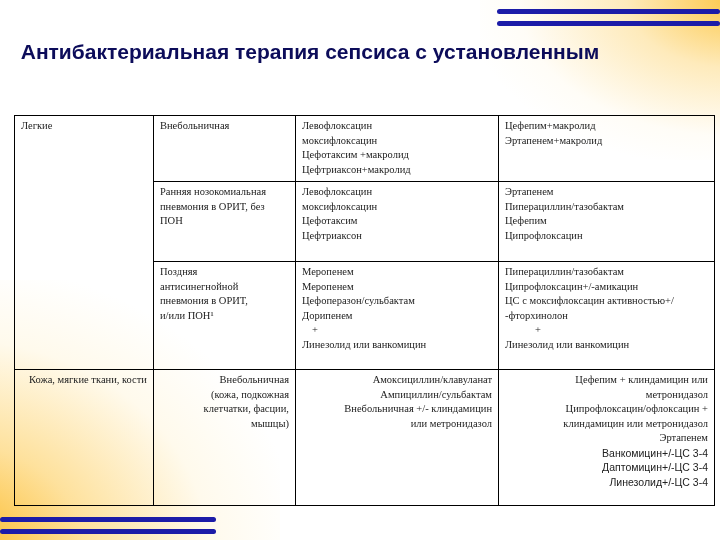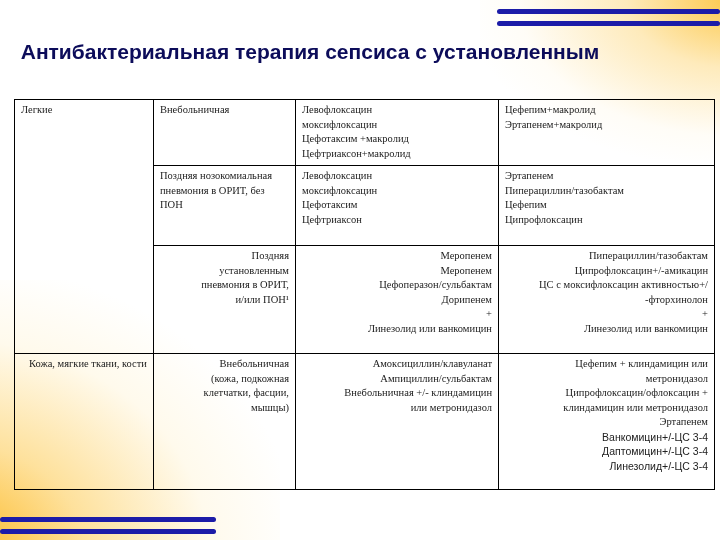--- a/index.html
+++ b/index.html
@@ -32,21 +32,21 @@
 
     .title {
       position: absolute; left: 0; top: 38px; width: 620px;
       text-align: center;
       font-family: "Liberation Sans", sans-serif;
       font-weight: bold; font-size: 21px; line-height: 28px;
       color: #0c0c5a;
     }
 
     table.regimen {
-      position: absolute; left: 14px; top: 99px;
+      position: absolute; left: 14px; top: 115px;
       width: 700px; height: 390px;
       border-collapse: collapse;
       table-layout: fixed;
     }
     table.regimen td {
       border: 1.5px solid #000;
       vertical-align: top;
       padding: 3px 6px 2px 6px;
       font-family: "Liberation Serif", serif;
       font-size: 10.5px; line-height: 14.5px;
@@ -54,21 +54,21 @@
     }
     td .line { display: block; white-space: nowrap; }
     td .line.center { padding-left: 10px; }
     td .line.center2 { padding-left: 30px; }
     .col1 { width: 139px; }
     .col2 { width: 142px; }
     .col3 { width: 203px; }
     .col4 { width: 216px; }
     tr.r1 { height: 66px; }
     tr.r2 { height: 80px; }
-    tr.r3 { height: 108px; text-align: right; }
+    tr.r3 { height: 108px; }
     tr.r4 { height: 136px; text-align: right; }
     .sans { font-family: "Liberation Sans", sans-serif; font-size: 10.5px; margin-left: 40px; }
   </style>
 </head>
 <body>
 
 <div class="bg-glow-tr"></div>
 <div class="bg-glow-bl"></div>
 
 <div class="deco-lines-top">
@@ -101,41 +101,41 @@
       <span class="line">Цефотаксим +макролид</span>
       <span class="line">Цефтриаксон+макролид</span>
     </td>
     <td>
       <span class="line">Цефепим+макролид</span>
       <span class="line">Эртапенем+макролид</span>
     </td>
   </tr>
   <tr class="r2">
     <td>
-      <span class="line">Поздняя нозокомиальная</span>
+      <span class="line">Ранняя нозокомиальная</span>
       <span class="line">пневмония в ОРИТ,  без</span>
       <span class="line">ПОН</span>
     </td>
     <td>
       <span class="line">Левофлоксацин</span>
       <span class="line">моксифлоксацин</span>
       <span class="line">Цефотаксим</span>
       <span class="line">Цефтриаксон</span>
     </td>
     <td>
       <span class="line">Эртапенем</span>
       <span class="line">Пиперациллин/тазобактам</span>
       <span class="line">Цефепим</span>
       <span class="line">Ципрофлоксацин</span>
     </td>
   </tr>
   <tr class="r3">
     <td>
       <span class="line">Поздняя</span>
-      <span class="line">установленным</span>
+      <span class="line">антисинегнойной</span>
       <span class="line">пневмония в ОРИТ,</span>
       <span class="line">и/или ПОН¹</span>
     </td>
     <td>
       <span class="line">Меропенем</span>
       <span class="line">Меропенем</span>
       <span class="line">Цефоперазон/сульбактам</span>
       <span class="line">Дорипенем</span>
       <span class="line center">+</span>
       <span class="line">Линезолид или ванкомицин</span>

